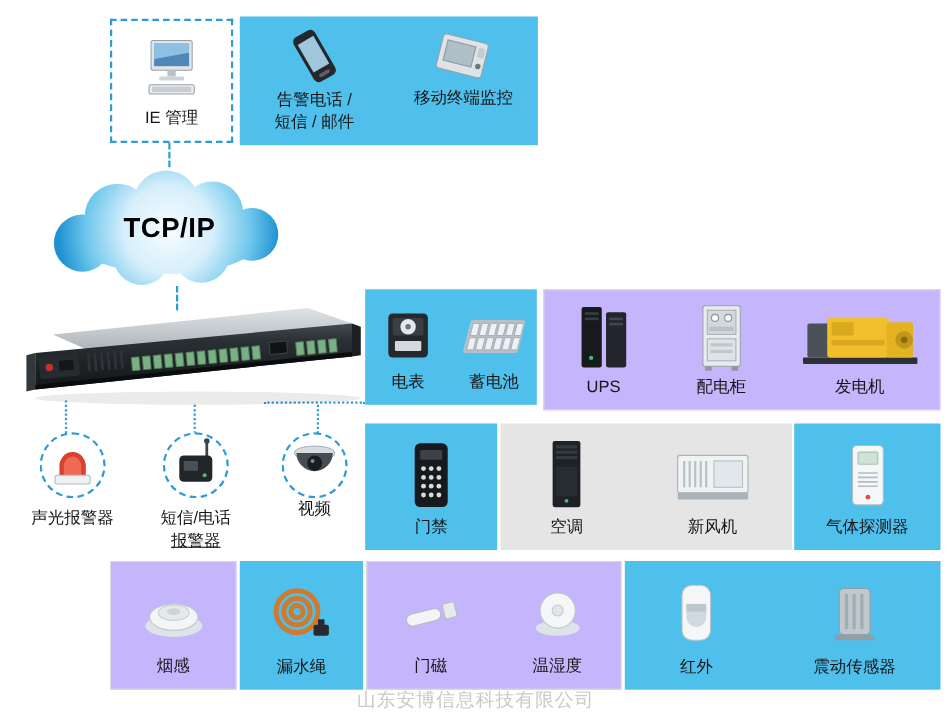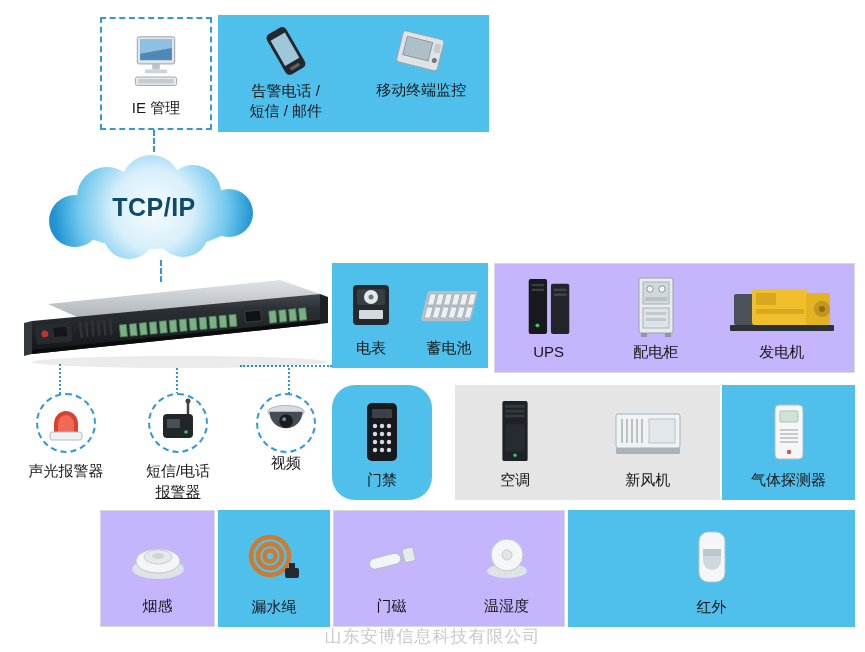--- a/index.html
+++ b/index.html
@@ -23,21 +23,21 @@
   .circle {
     position:absolute; width:60px; height:60px; border:2px dashed #2E9BD8;
     border-radius:50%; background:#fff; display:flex; align-items:center; justify-content:center;
   }
   .freelbl { position:absolute; font-size:15px; color:#161616; text-align:center; line-height:1.4; }
   .vdash { position:absolute; width:0; border-left:2px dashed #2E9BD8; }
   .vdot  { position:absolute; width:0; border-left:2px dotted #2E9BD8; }
   .hdot  { position:absolute; height:0; border-top:2px dotted #2E9BD8; }
   .cloud-label {
     position:absolute; left:0; right:0; top:46px; text-align:center;
-    font-size:25px; font-weight:600; color:#0c4a6e; letter-spacing:0.5px;
+    font-size:25px; font-weight:600; color:#000000; letter-spacing:0.5px;
   }
   .watermark {
     position:absolute; left:0; right:0; top:625px; text-align:center;
     font-size:17px; color:#C9C9C9; letter-spacing:1px;
   }
 </style>
 </head>
 <body>
 
 <div class="canvas">
@@ -282,21 +282,21 @@
             <circle cx="96" cy="31" r="3" fill="#8d6d10"></circle>
           </svg>
         </span>
         <span class="lblarea">
             <span class="lbl">发电机</span>
           </span>
       </div>
     </div>
   </div>
 
-  <div class="abs blue" style="left:332px;top:385px;width:100px;height:115px;border-radius:23px;">
+  <div class="abs blue" style="left:332px;top:385px;width:120px;height:115px;">
     <div class="items">
         <div class="item">
       <span class="iconarea">
         <svg width="44" height="62" viewBox="0 0 44 62">
           <rect x="7" y="2" width="30" height="58" rx="5" fill="#17191d"></rect>
           <rect x="12" y="8" width="20" height="9" rx="1" fill="#3b4249"></rect>
           <g fill="#d5dbdf">
             <circle cx="15" cy="25" r="2.2"></circle>
                 <circle cx="22" cy="25" r="2.2"></circle>
                 <circle cx="29" cy="25" r="2.2"></circle>
@@ -496,18 +496,32 @@
           <svg width="42" height="58" viewBox="0 0 42 58">
             <rect x="8" y="3" width="26" height="50" rx="9" fill="#f4f6f7" stroke="#b9c1c6"></rect>
             <path d="M12 20 h18 v12 a9 9 0 0 1 -18 0 z" fill="#cfd9df"></path>
             <rect x="12" y="20" width="18" height="7" fill="#bac7ce"></rect>
           </svg>
         </span>
         <span class="lblarea">
             <span class="lbl">红外</span>
           </span>
       </div>
+      <div class="item" style="flex:1.2;">
+        <span class="iconarea">
+          <svg width="50" height="56" viewBox="0 0 50 56">
+            <rect x="11" y="5" width="28" height="42" rx="4" fill="#c0c8cd" stroke="#939da4"></rect>
+            <rect x="16" y="10" width="3" height="32" fill="#a3adb3"></rect>
+            <rect x="23" y="10" width="3" height="32" fill="#a3adb3"></rect>
+            <rect x="30" y="10" width="3" height="32" fill="#a3adb3"></rect>
+            <rect x="7" y="47" width="36" height="5" rx="2" fill="#939da4"></rect>
+          </svg>
+        </span>
+        <span class="lblarea">
+            <span class="lbl">震动传感器</span>
+          </span>
+      </div>
     </div>
   </div>
 
   <div class="watermark">山东安博信息科技有限公司</div>
 
 </div>
 
 </body></html>

